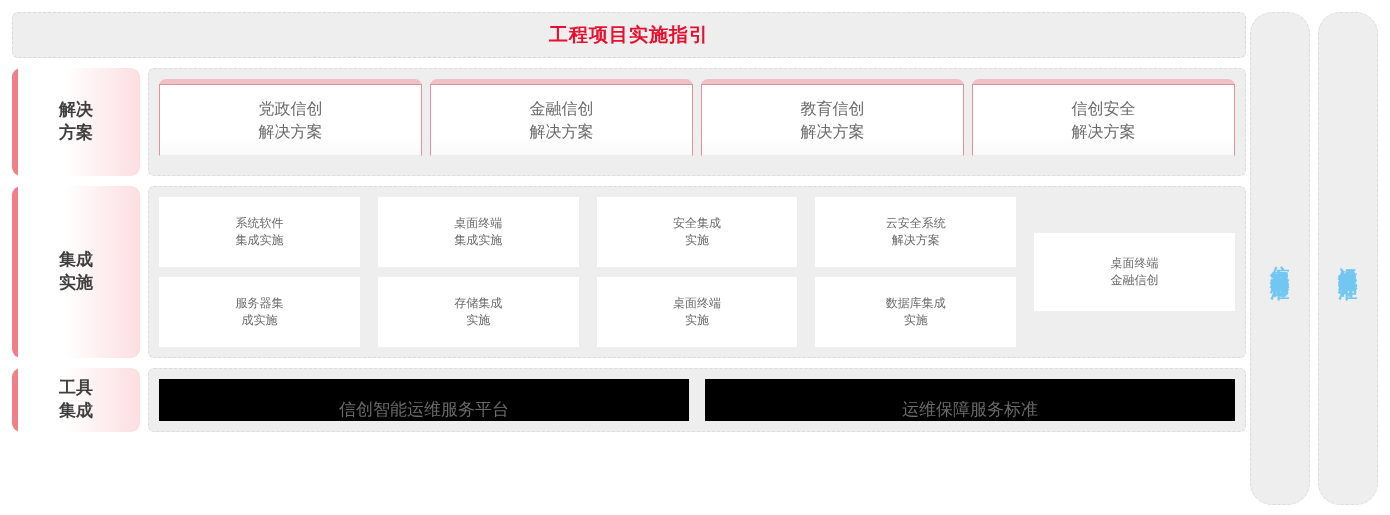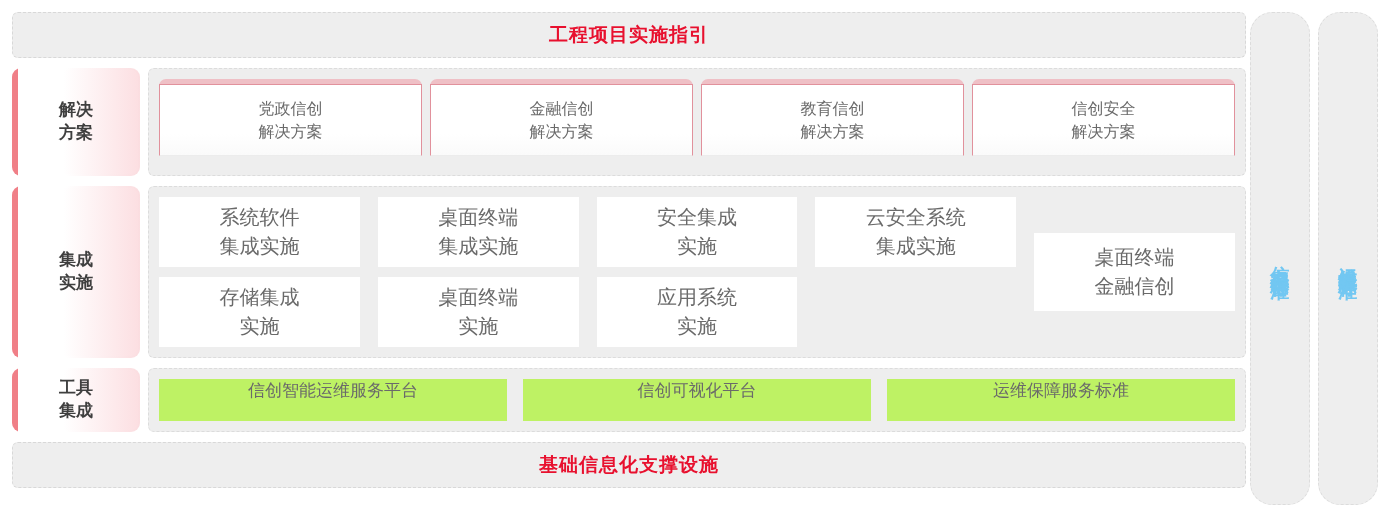--- a/index.html
+++ b/index.html
@@ -155,44 +155,44 @@
   }
   .int-card {
     background: #ffffff;
     display: flex;
     align-items: center;
     justify-content: center;
     box-sizing: border-box;
   }
   .int-card-text {
     color: #6a6a6a;
-    font-size: 20px;
+    font-size: 12px;
     line-height: 1.45;
     text-align: center;
     white-space: pre-line;
   }
   .int-card-tall {
     grid-column: 5;
     grid-row: 1 / span 2;
     align-self: center;
     height: 78px;
   }
 
   
   .tools-row {
     display: flex;
     flex-direction: row;
     gap: 16px;
     width: 100%;
   }
   .tool-card {
     flex: 1 1 0;
-    background: #bef264;
-    display: flex;
-    align-items: flex-start;
+    background: #000000;
+    display: flex;
+    align-items: flex-end;
     justify-content: center;
     font-family: Liberation Mono, monospace;
   }
   .tool-card-text {
     color: #6a6a6a;
     font-size: 17px;
     text-align: center;
   }
 
   
@@ -290,65 +290,63 @@
           <div class="int-card">
             <span class="int-card-text">桌面终端
 集成实施</span>
           </div>
           <div class="int-card">
             <span class="int-card-text">安全集成
 实施</span>
           </div>
           <div class="int-card">
             <span class="int-card-text">云安全系统
-集成实施</span>
+解决方案</span>
           </div>
           <div class="int-card int-card-tall">
             <span class="int-card-text">桌面终端
 金融信创</span>
           </div>
           <div class="int-card">
+            <span class="int-card-text">服务器集
+成实施</span>
+          </div>
+          <div class="int-card">
             <span class="int-card-text">存储集成
 实施</span>
           </div>
           <div class="int-card">
             <span class="int-card-text">桌面终端
 实施</span>
           </div>
           <div class="int-card">
-            <span class="int-card-text">应用系统
+            <span class="int-card-text">数据库集成
 实施</span>
           </div>
         </div>
       </div>
     </div>
 
     <div class="band band-tools">
       <div class="label-plate">
         <span class="label-text">工具
 集成</span>
       </div>
       <div class="panel">
         <div class="tools-row">
           <div class="tool-card">
             <span class="tool-card-text">信创智能运维服务平台</span>
           </div>
           <div class="tool-card">
-            <span class="tool-card-text">信创可视化平台</span>
-          </div>
-          <div class="tool-card">
             <span class="tool-card-text">运维保障服务标准</span>
           </div>
         </div>
       </div>
     </div>
 
-    <div class="banner">
-      <span class="banner-text">基础信息化支撑设施</span>
-    </div>
 
   </div>
 
   <div class="side-col">
     <div class="side-panel">
       <span class="side-text">信息安全保密标准</span>
     </div>
     <div class="side-panel">
       <span class="side-text">运维保障服务标准</span>
     </div>

